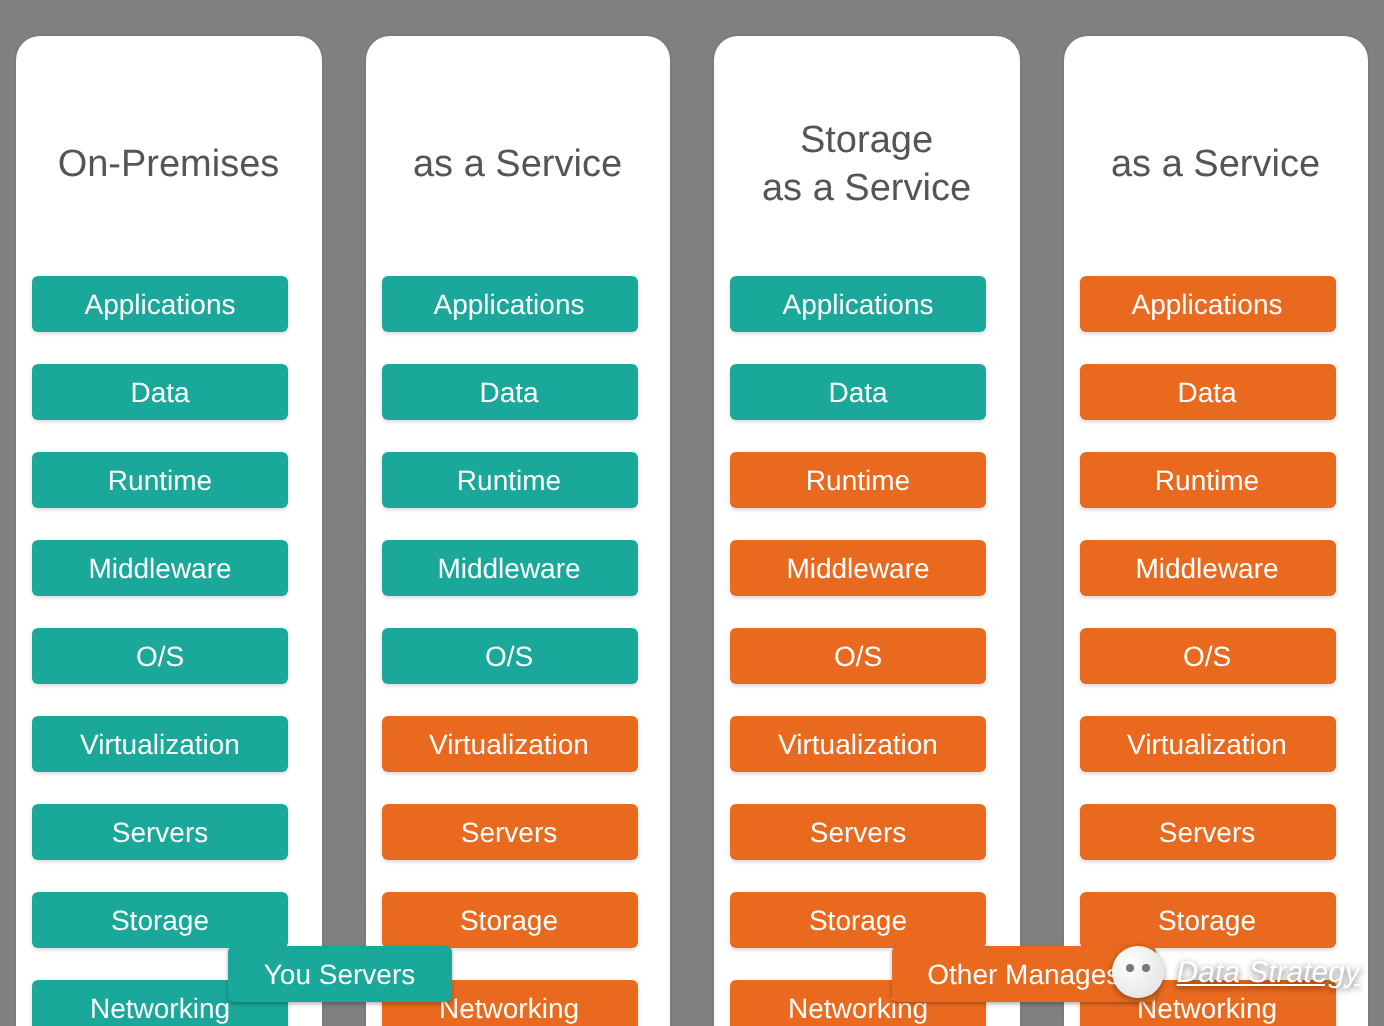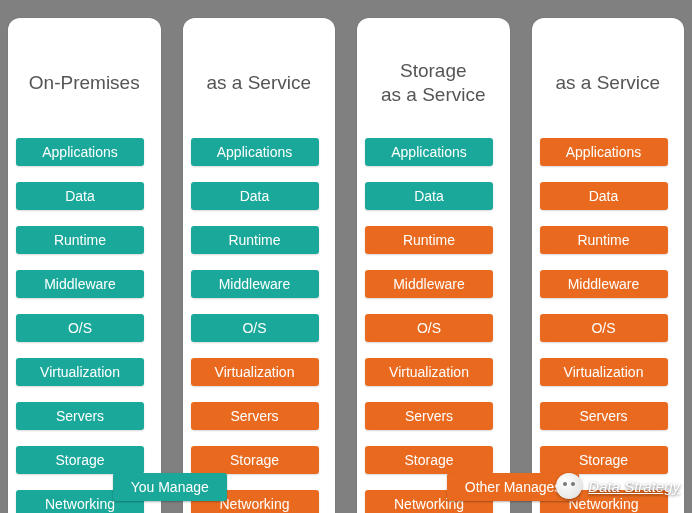--- a/index.html
+++ b/index.html
@@ -176,20 +176,20 @@
         <div class="layer other">O/S</div>
         <div class="layer other">Virtualization</div>
         <div class="layer other">Servers</div>
         <div class="layer other">Storage</div>
         <div class="layer other">Networking</div>
       </div>
     </div>
   </div>
 
 <div class="legend">
-  <div class="chip you">You Manage</div>
+  <div class="chip you">You Servers</div>
   <div class="chip other">Other Manages</div>
 </div>
 
 <div class="watermark">
   <span class="dot"></span>
   <span>Data Strategy</span>
 </div>
 
 </body></html>

